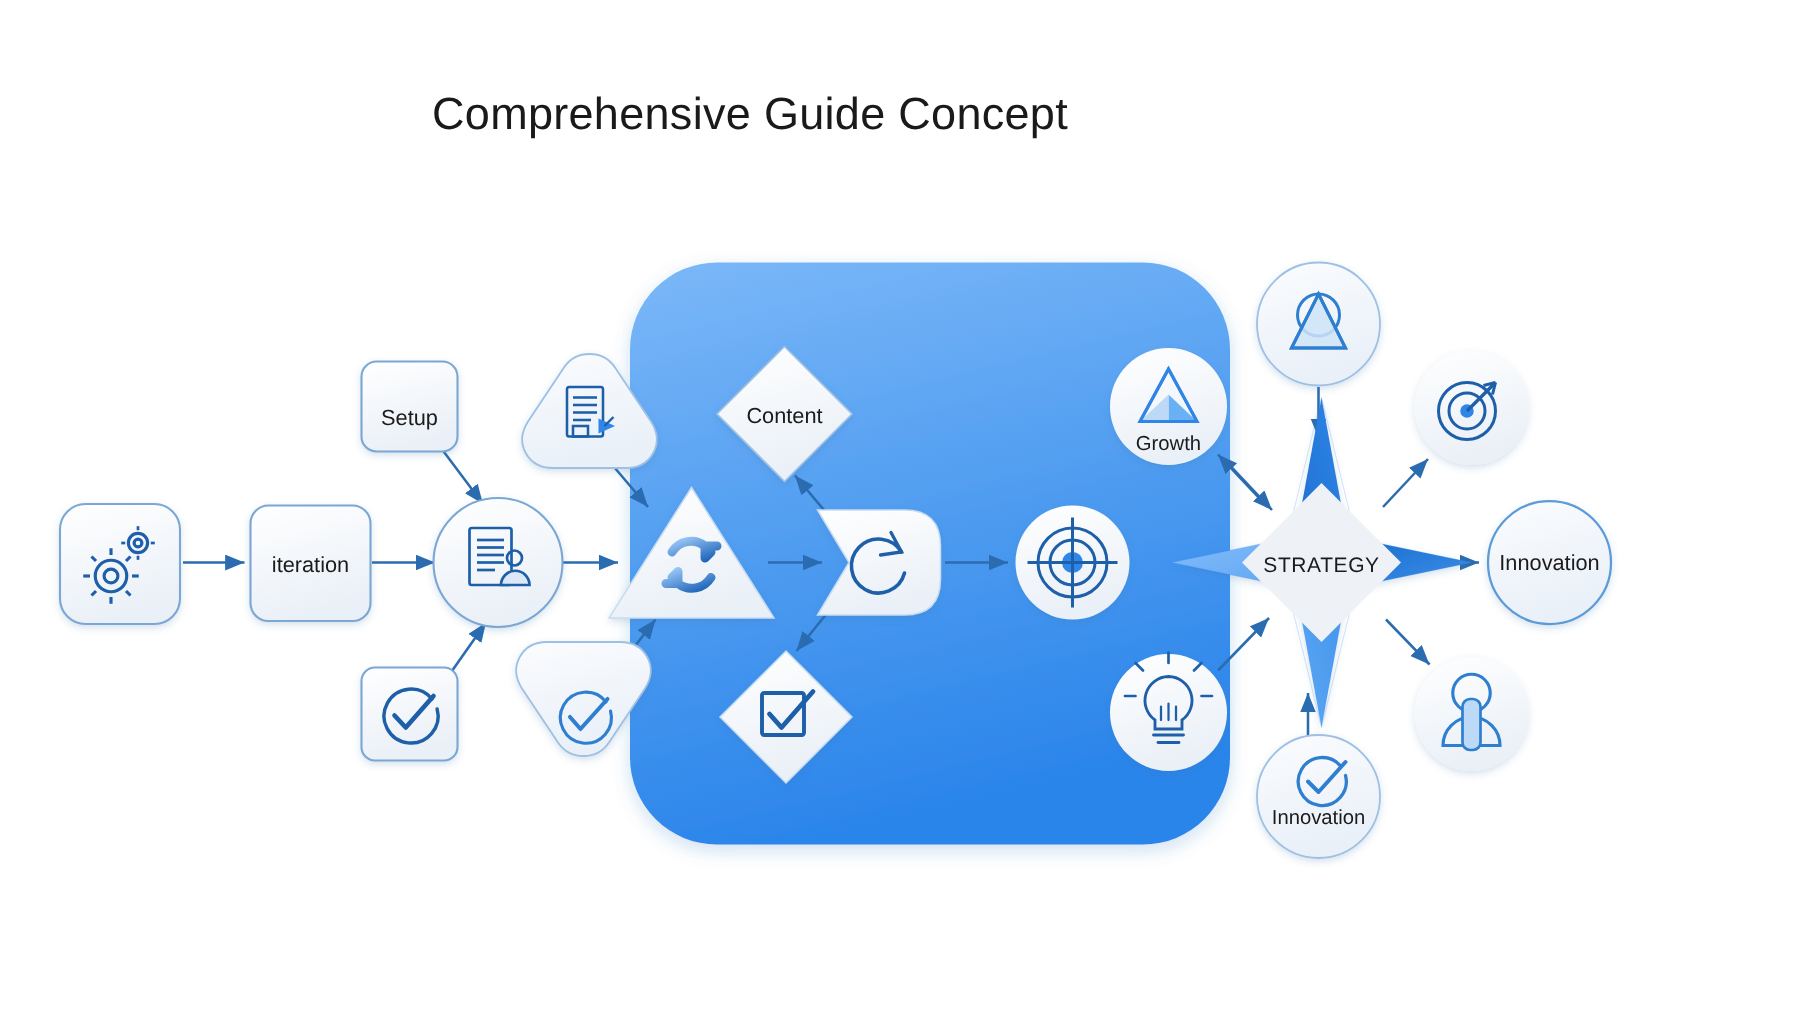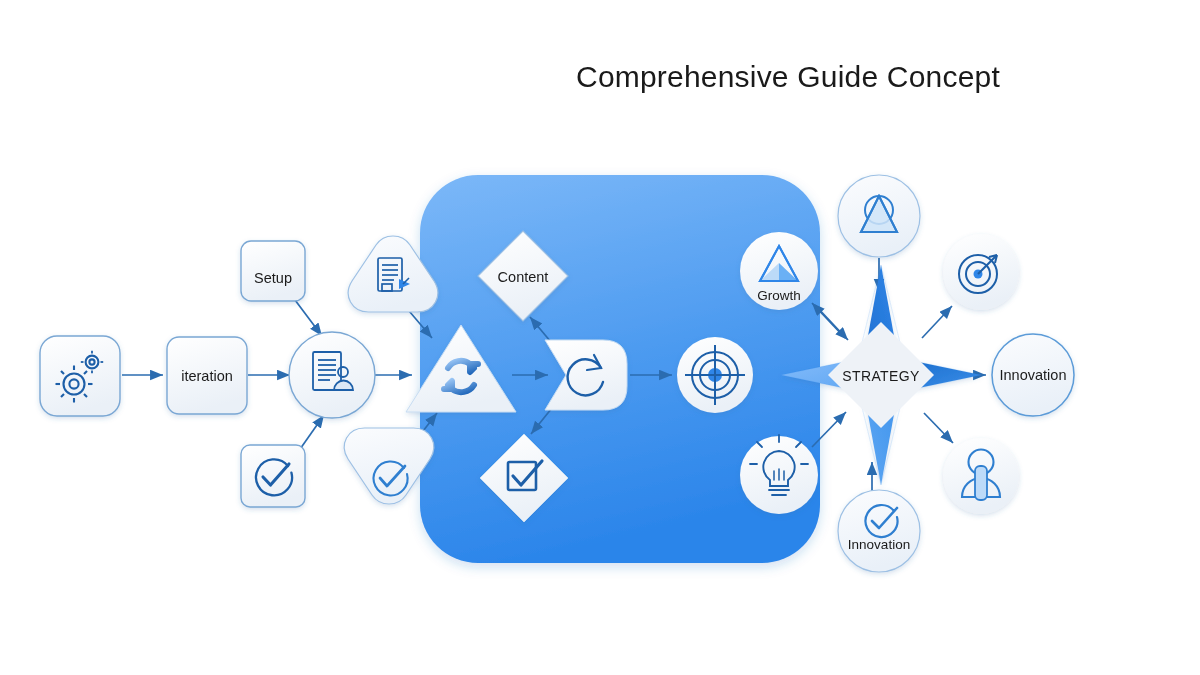--- a/index.html
+++ b/index.html
@@ -3,21 +3,21 @@
 <meta charset="utf-8">
 <style>
   html,body{margin:0;padding:0;}
   body{
     width:1200px;height:675px;background:#ffffff;
     font-family:"Liberation Sans","DejaVu Sans",sans-serif;
     overflow:hidden;position:relative;
   }
   #stage{position:absolute;inset:0;width:1200px;height:675px;}
   #title{
-    position:absolute;left:0;top:60px;width:1000px;text-align:right;
+    position:absolute;left:0;top:60px;width:1000px;text-align:center;
     font-size:30px;color:#1a1a1a;font-weight:400;letter-spacing:.2px;
   }
   svg{position:absolute;left:0;top:0;width:1200px;height:675px;}
   .nodeLabel{font-family:"Liberation Sans","DejaVu Sans",sans-serif;fill:#1b1b1b;}
 </style>
 </head>
 <body>
 
 <div id="stage">
 

